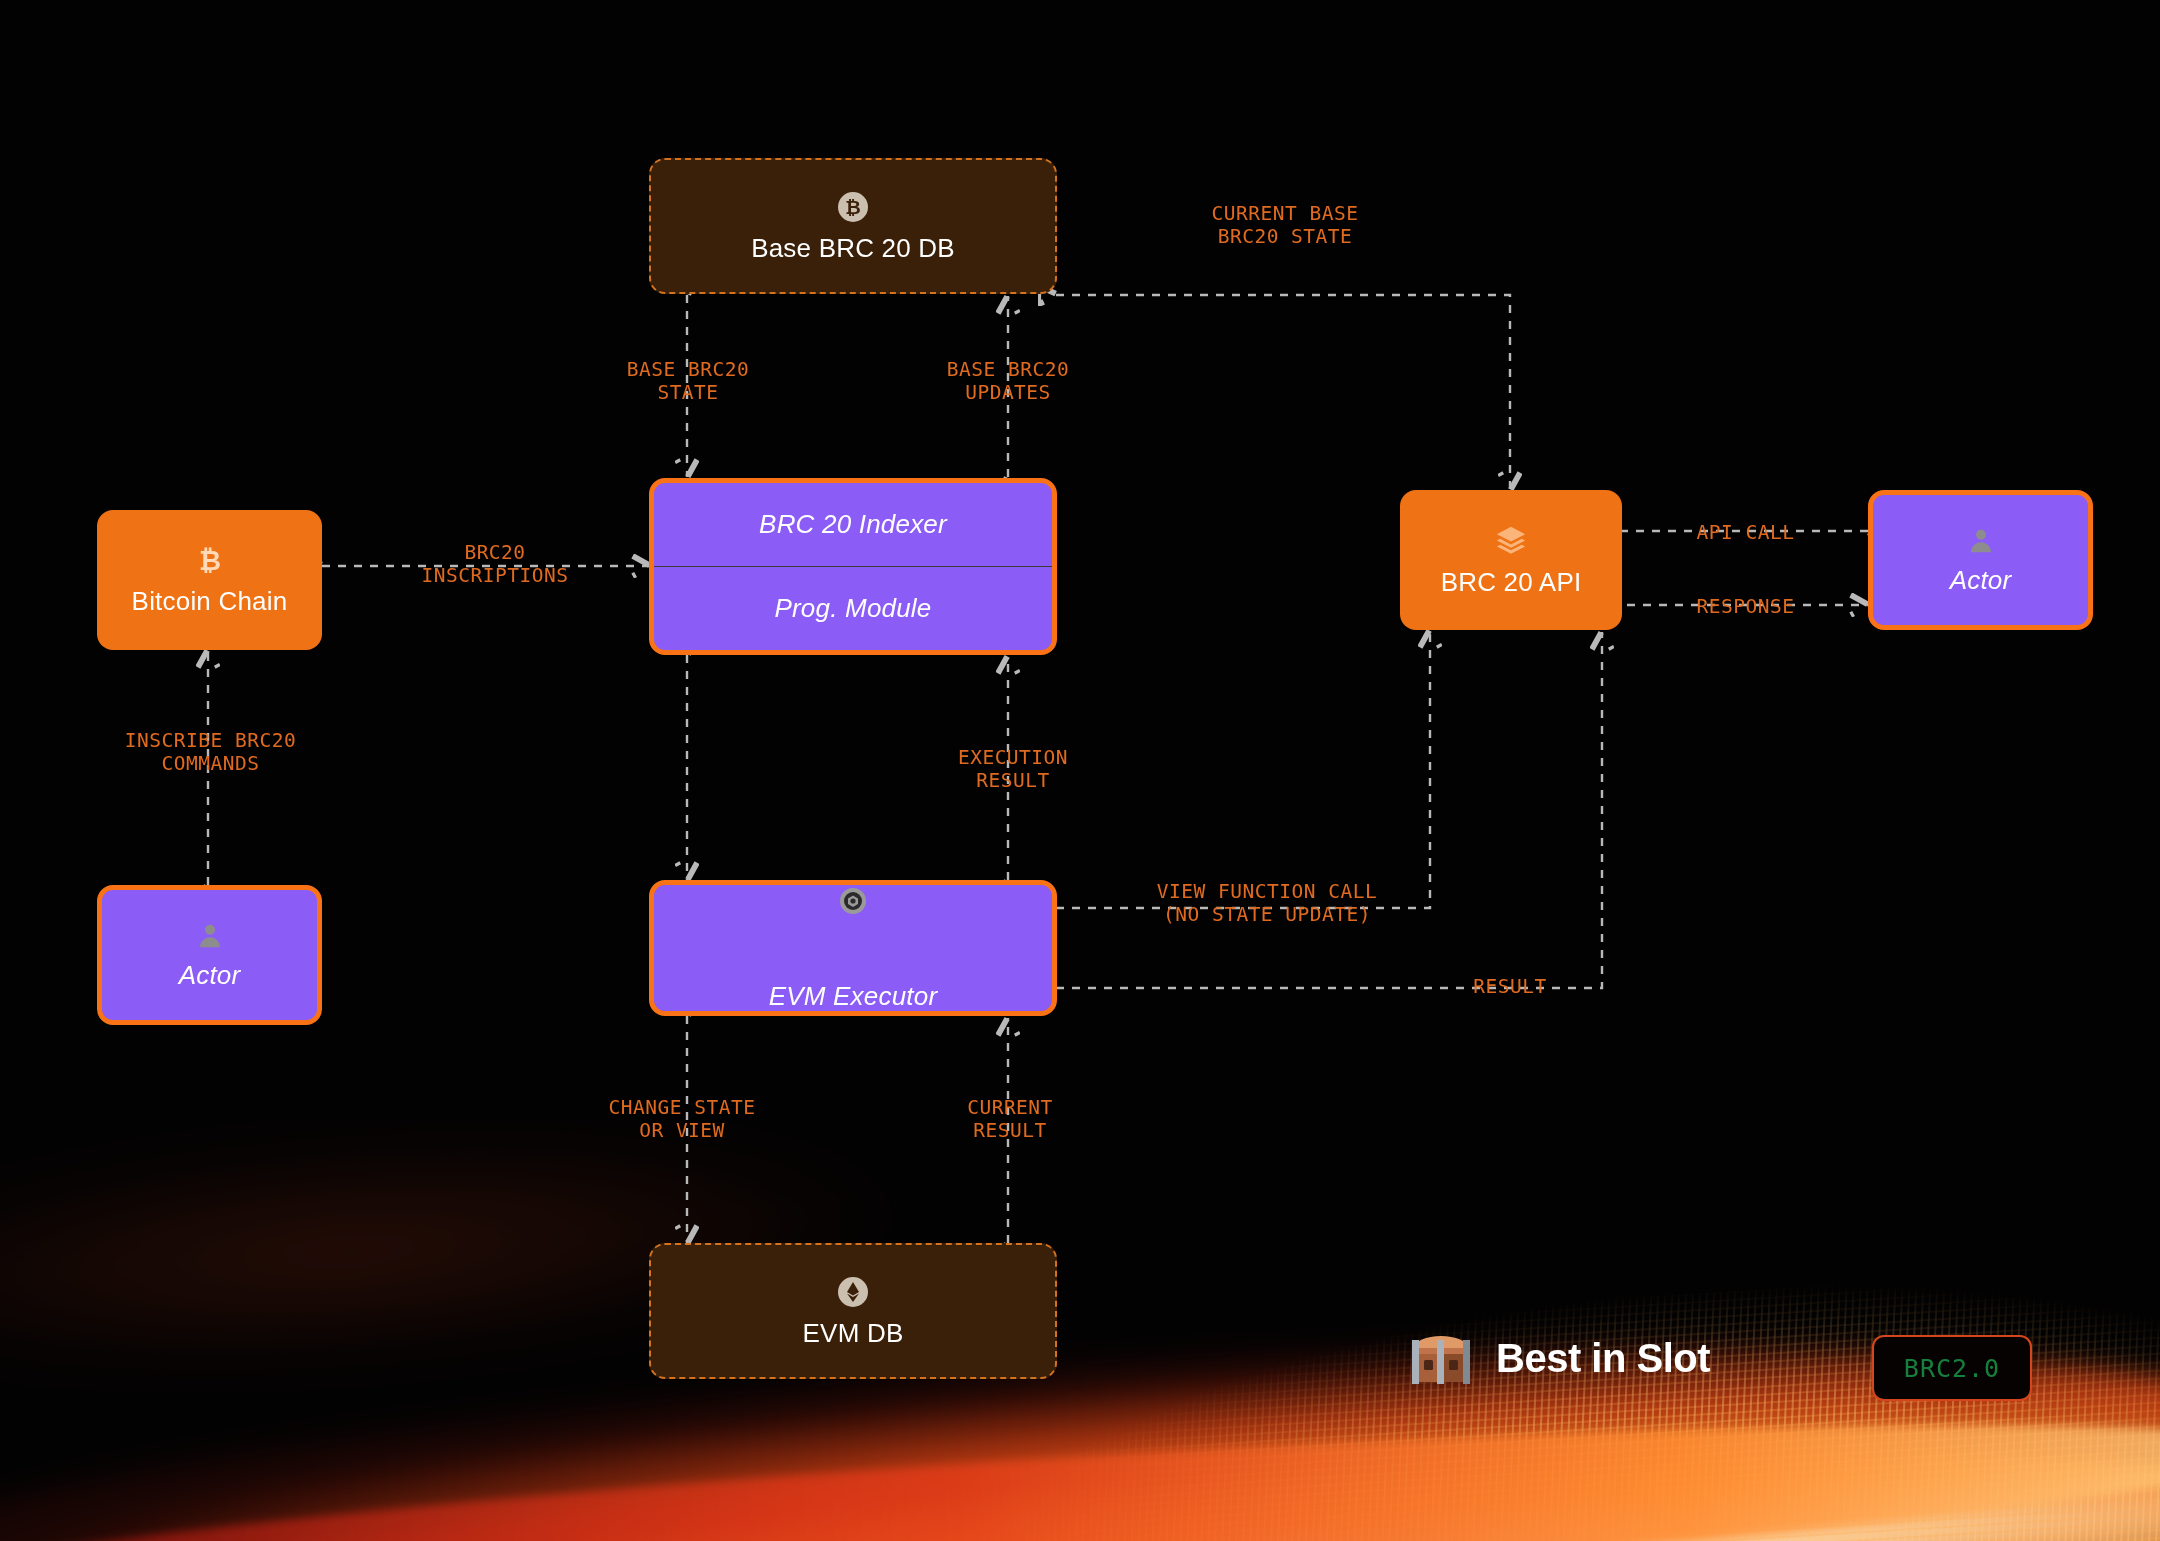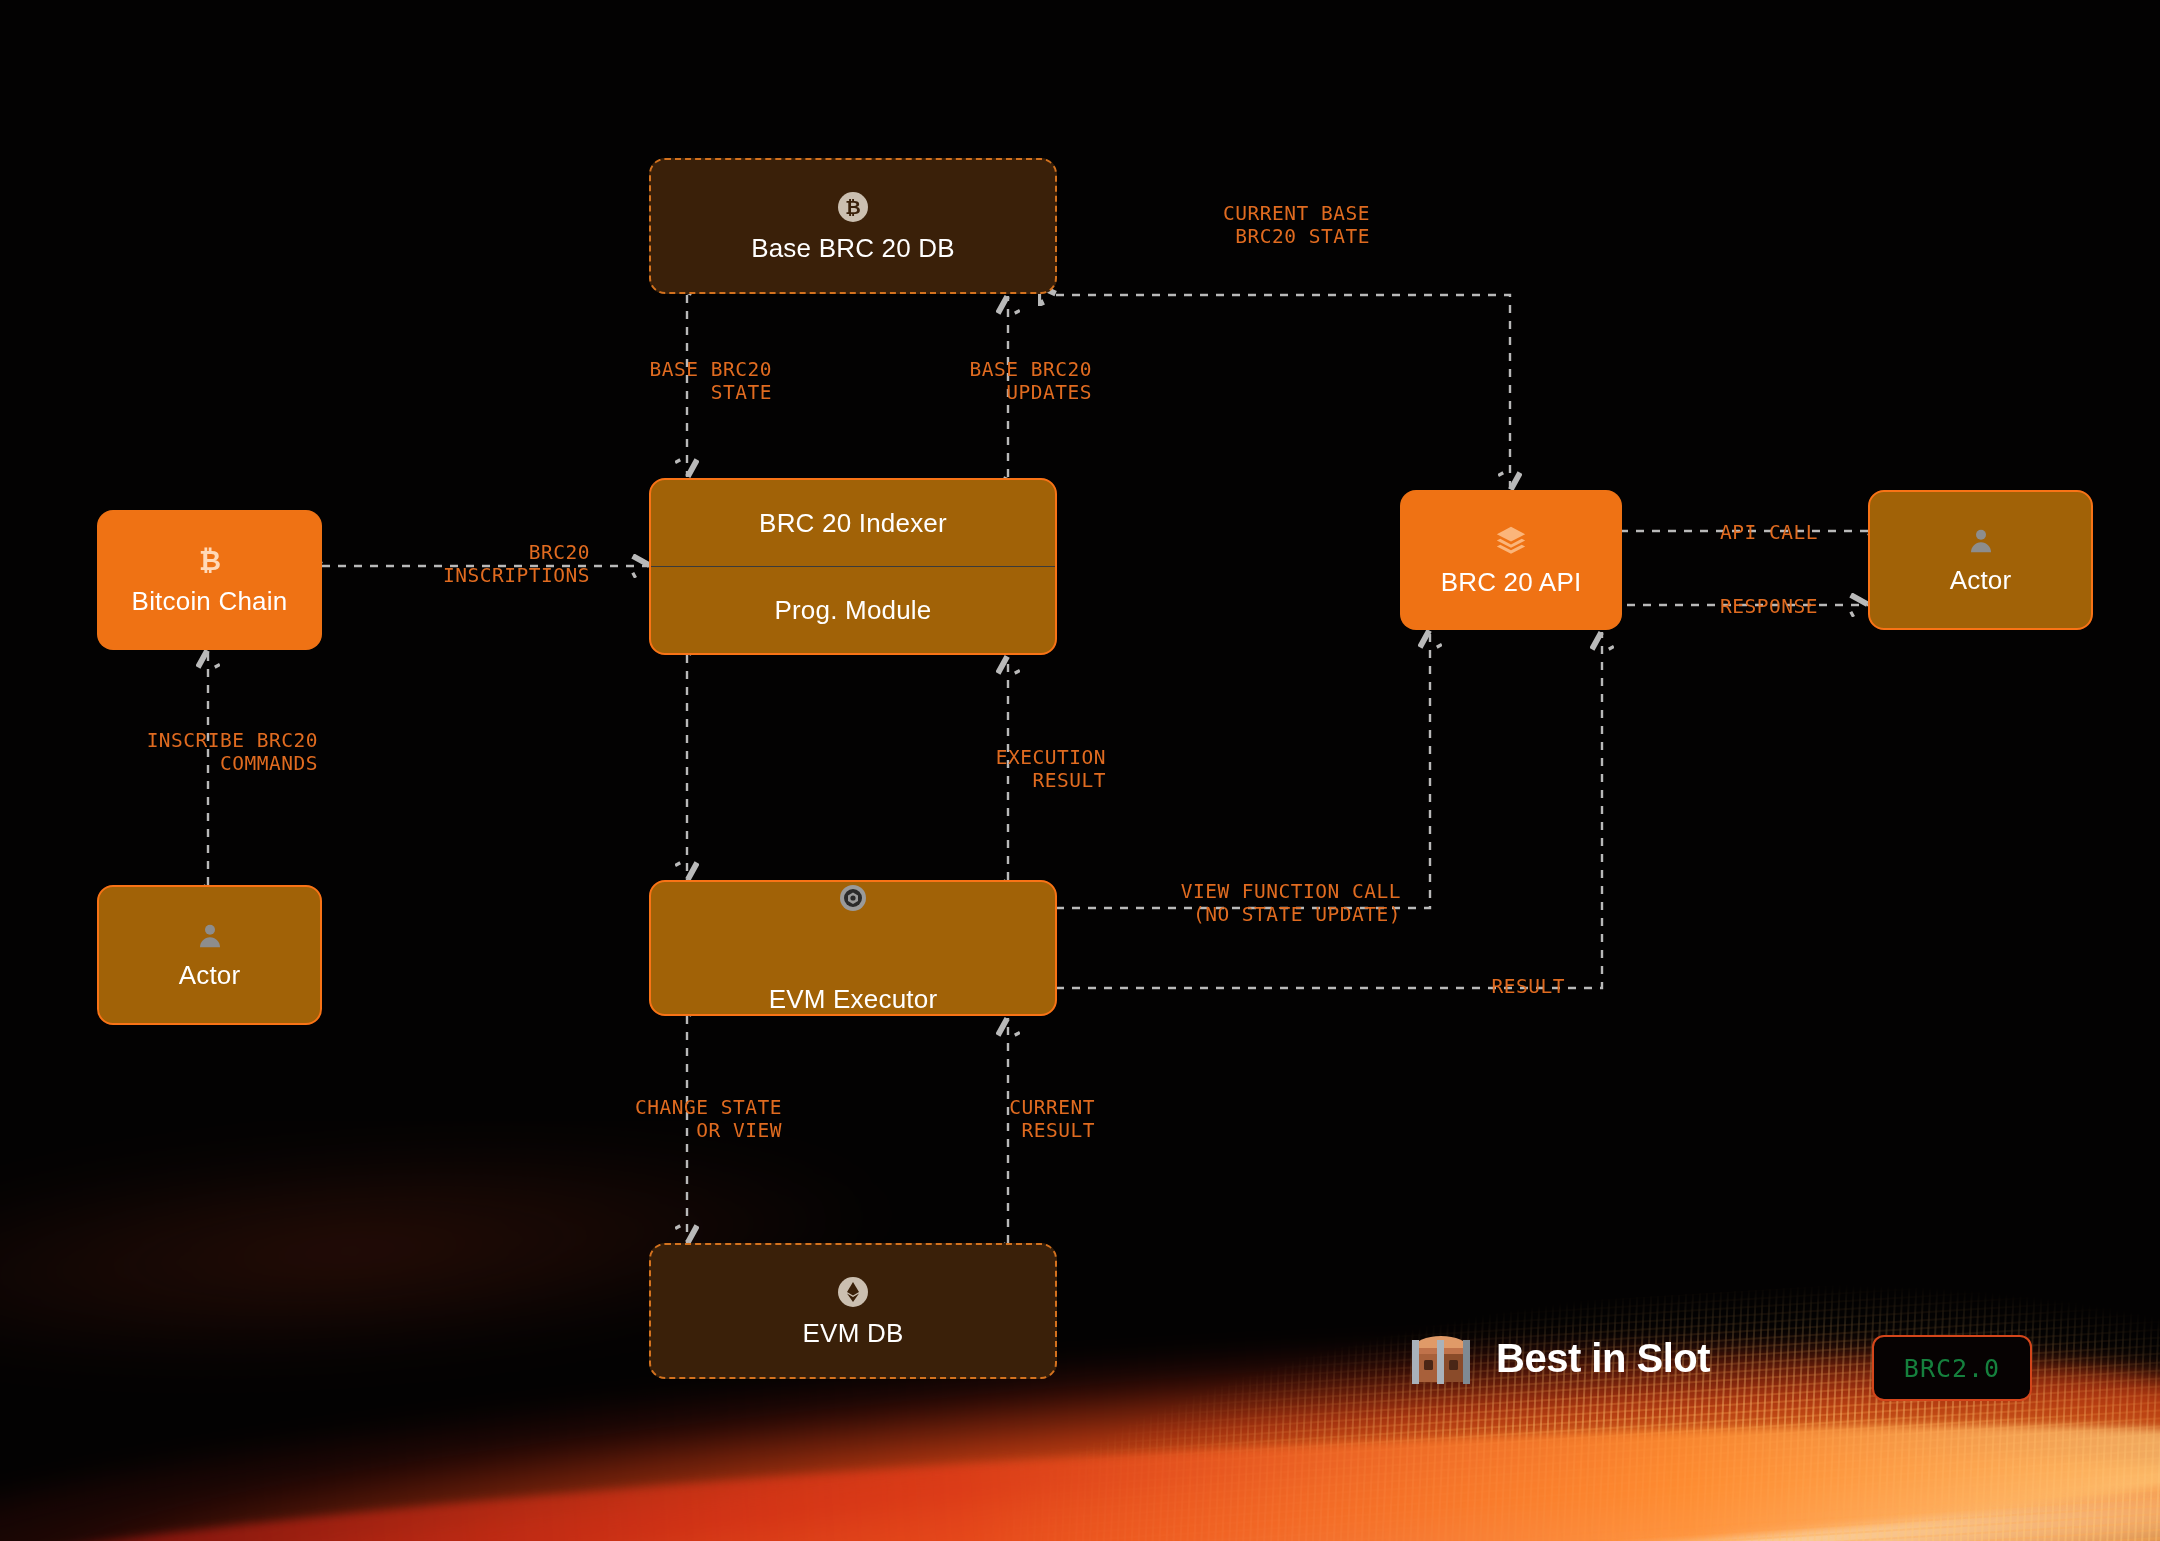--- a/index.html
+++ b/index.html
@@ -24,31 +24,31 @@
         mask-image:radial-gradient(ellipse at 60% 85%, rgba(0,0,0,1) 0%, rgba(0,0,0,.85) 40%, rgba(0,0,0,0) 72%);
         filter:blur(.4px);opacity:.9;}
   .softleft{position:absolute;left:-200px;bottom:180px;width:1100px;height:220px;background:radial-gradient(ellipse at 50% 50%, rgba(120,35,15,.30) 0%, rgba(0,0,0,0) 70%);transform:rotate(-4deg);filter:blur(26px);}
 
   
   .node{position:absolute;border-radius:16px;display:flex;flex-direction:column;
         align-items:center;justify-content:center;box-sizing:border-box;}
   .node .nlabel{color:#fff;font-size:26px;letter-spacing:.2px;line-height:1.1;text-align:center;}
   .node .nicon{margin-bottom:10px;display:flex;align-items:center;justify-content:center;}
 
-  .node.dark{background:#a16207;border:2px solid #f97316;}
+  .node.dark{background:#8b5cf6;border:5px solid #f97316;font-style:italic;}
   .node.orange{background:#ef7214;}
   .node.db{background:#3a2009;border:2px dashed #d4721e;}
 
   .node.split{padding:0;justify-content:stretch;}
   .node.split .half{flex:1;display:flex;align-items:center;justify-content:center;width:100%;}
   .node.split .half + .half{border-top:1px solid #3a3a3a;}
 
   
   .elabel{position:absolute;color:#e06b20;font-family:"DejaVu Sans Mono","Liberation Mono",monospace;
-          font-size:19.5px;line-height:1.18;letter-spacing:.5px;text-align:right;white-space:pre;}
+          font-size:19.5px;line-height:1.18;letter-spacing:.5px;text-align:center;white-space:pre;}
 
   
   #edges{position:absolute;left:0;top:0;width:2160px;height:1541px;pointer-events:none;}
   #edges path{fill:none;stroke:#b9b9b9;stroke-width:2.4;stroke-dasharray:8 8;}
 
   
   .brand{position:absolute;display:flex;align-items:center;gap:22px;}
   .brand-name{color:#fff;font-size:40px;font-weight:bold;letter-spacing:-.5px;}
   .chest{width:66px;height:60px;position:relative;}
   .badge{position:absolute;border:2px solid #d4461b;border-radius:12px;

